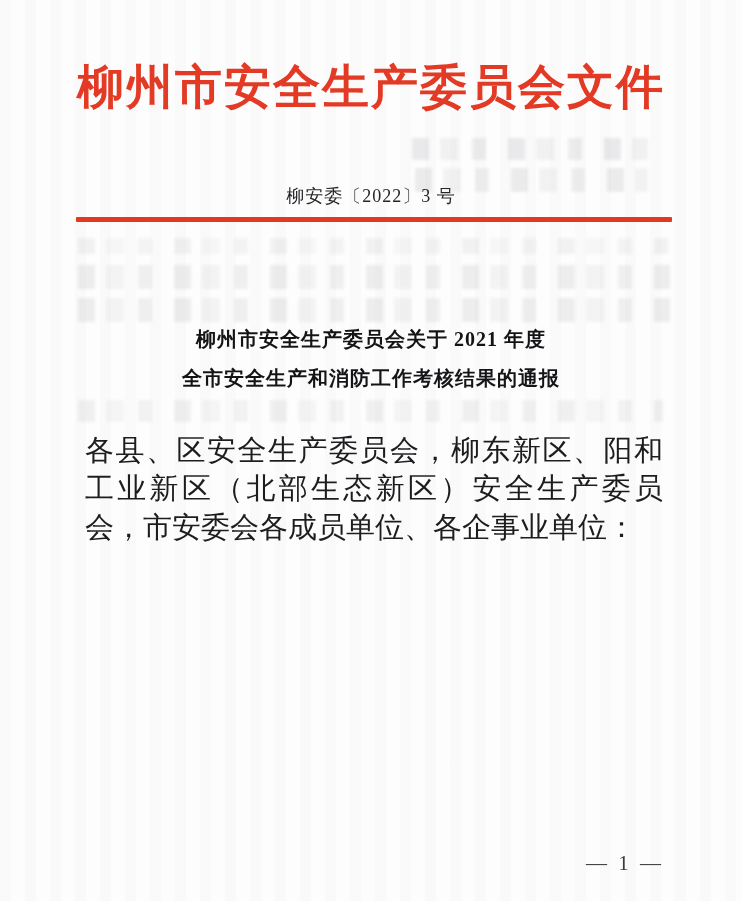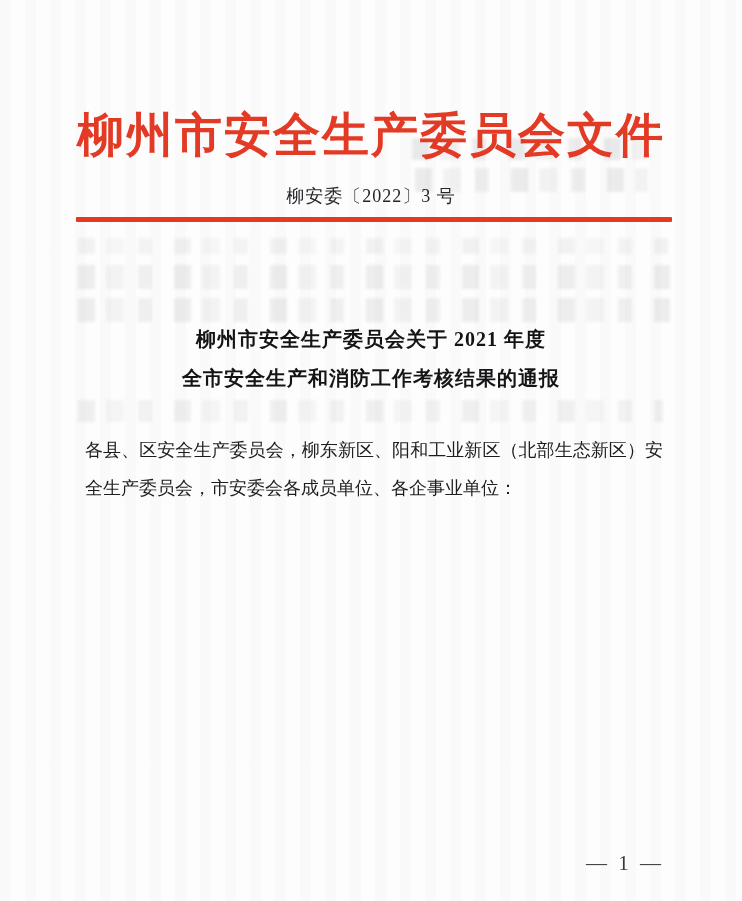--- a/index.html
+++ b/index.html
@@ -54,21 +54,20 @@
     top: 57px;
     left: 0;
     width: 100%;
     text-align: center;
     font-size: 47px;
     line-height: 60px;
     font-weight: bold;
     color: #e23a24;
     letter-spacing: 2px;
     white-space: nowrap;
-    margin-top: 48px;
   }
   .doc-number {
     position: absolute;
     top: 181px;
     left: 0;
     width: 100%;
     text-align: center;
     font-size: 18px;
     line-height: 30px;
     letter-spacing: 1px;
@@ -93,21 +92,21 @@
     font-size: 20px;
     line-height: 39px;
     letter-spacing: 1px;
     color: #141417;
   }
   .body-text {
     position: absolute;
     top: 431px;
     left: 85px;
     width: 578px;
-    font-size: 18px;
+    font-size: 29px;
     line-height: 38.4px;
     text-align: justify;
     color: #1d1d20;
   }
   .body-text p {
     margin: 0;
   }
   .para-indent {
     text-indent: 2em;
   }

